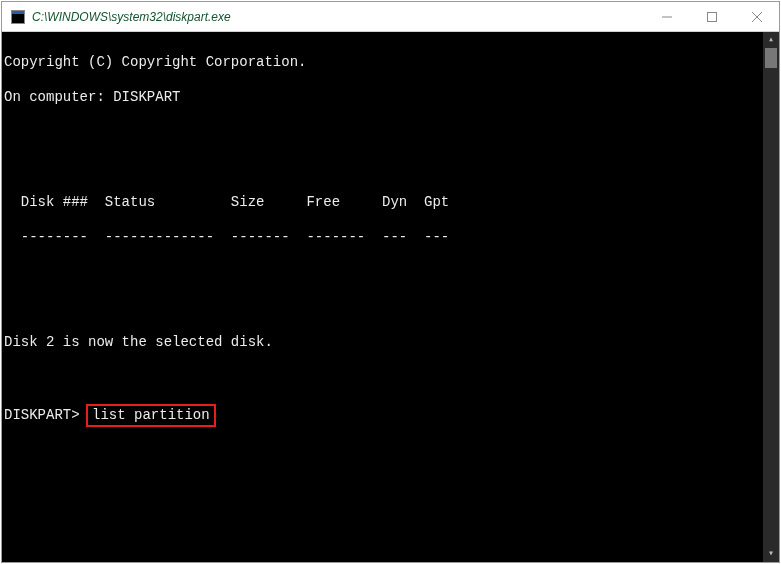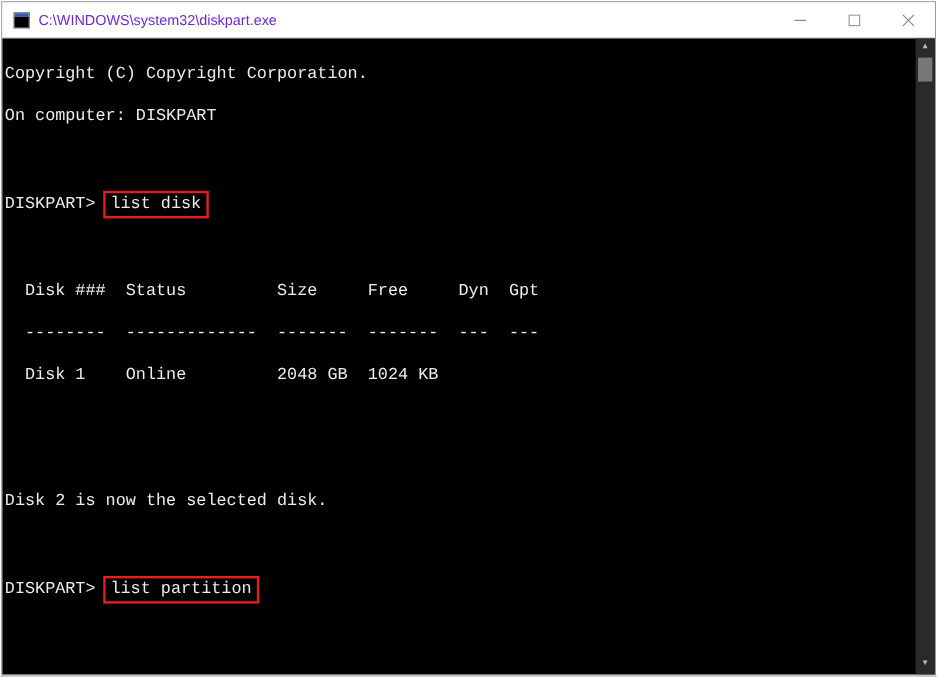--- a/index.html
+++ b/index.html
@@ -18,21 +18,22 @@
     display: flex;
     flex-direction: column;
   }
   .titlebar {
     height: 30px;
     background: #ffffff;
     display: flex;
     align-items: center;
     border-bottom: 1px solid #d0d0d0;
     font-size: 12px;
-    color: #6d28d9;
+    color: #14532d;
+    font-style: italic;
   }
   .titlebar .icon {
     width: 16px;
     height: 16px;
     margin: 0 6px 0 8px;
     display: inline-flex;
     align-items: center;
     justify-content: center;
   }
   .titlebar .title { flex: 1; }
@@ -124,25 +125,23 @@
           <line x1="0" y1="0" x2="10" y2="10"></line>
           <line x1="10" y1="0" x2="0" y2="10"></line>
         </svg>
     </div>
   </div>
 
   <div class="terminal">
 <span class="line">Copyright (C) Copyright Corporation.</span>
 <span class="line">On computer: DISKPART</span>
 <span class="line">&nbsp;</span>
-<span class="line"><span class="prompt">DISKPART&gt;</span> <span class="hl">list disk</span></span>
 <span class="line">&nbsp;</span>
 <span class="line">  Disk ###  Status         Size     Free     Dyn  Gpt</span>
 <span class="line">  --------  -------------  -------  -------  ---  ---</span>
-<span class="line">  Disk 1    Online         2048 GB  1024 KB</span>
 <span class="line">&nbsp;</span>
 <span class="line">&nbsp;</span>
 <span class="line">Disk 2 is now the selected disk.</span>
 <span class="line">&nbsp;</span>
 <span class="line"><span class="prompt">DISKPART&gt;</span> <span class="hl">list partition</span></span>
 
 
 
 
 

